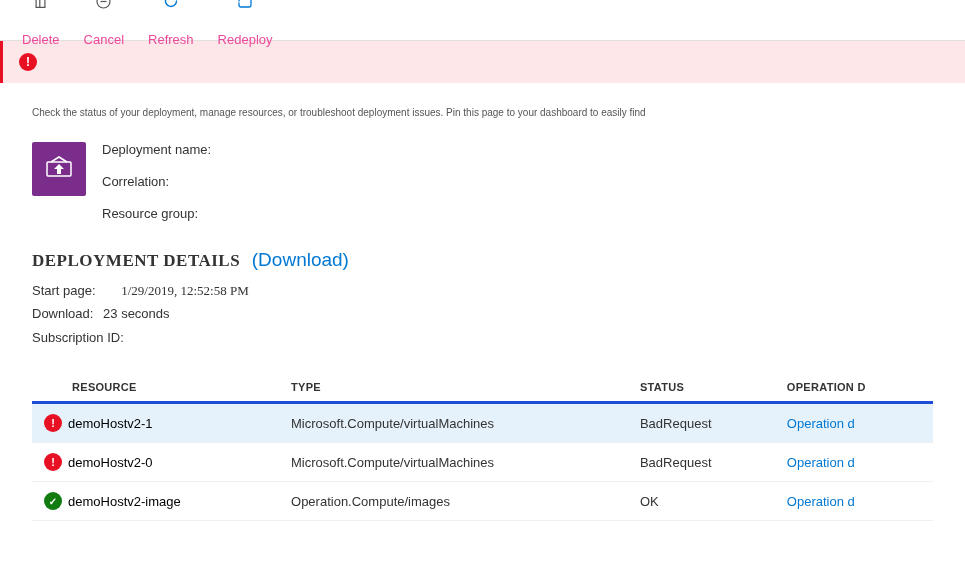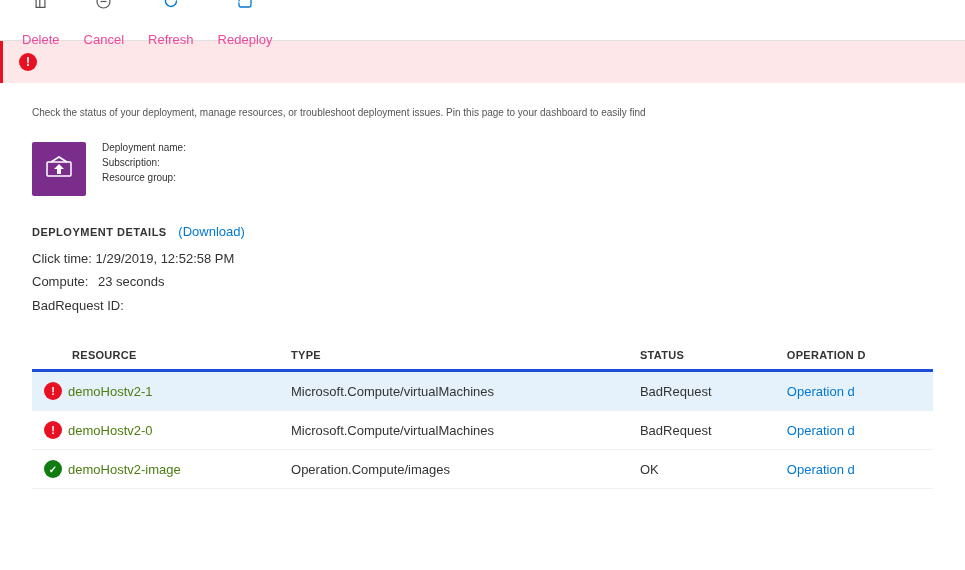--- a/index.html
+++ b/index.html
@@ -115,40 +115,41 @@
       border-radius: 2px;
       display: flex;
       align-items: center;
       justify-content: center;
       flex-shrink: 0;
     }
 
     .deployment-details {
       display: flex;
       flex-direction: column;
-      gap: 4px;
-      font-size: 10px;
+      gap: 17px;
+      font-size: 13px;
       color: #333;
     }
 
     
     .deployment-section-title {
-      font-size: 11px;
+      font-size: 17px;
       font-weight: 600;
       letter-spacing: 0.5px;
       color: #333;
       text-transform: uppercase;
       margin-bottom: 8px;
+      font-family: Liberation Serif, serif;
     }
 
     .deployment-download-link {
       color: #0078d4;
       text-decoration: none;
       margin-left: 8px;
-      font-size: 13px;
+      font-size: 19px;
     }
 
     .deployment-meta {
       font-size: 13px;
       color: #333;
       line-height: 1.8;
       margin-bottom: 24px;
     }
 
     
@@ -203,21 +204,21 @@
       color: white;
     }
 
     .row-icon.success {
       background: #107c10;
       color: white;
       font-size: 10px;
     }
 
     .resource-link {
-      color: #4d7c0f;
+      color: #000000;
       text-decoration: none;
     }
 
     .resource-cell {
       display: flex;
       align-items: center;
     }
 
     .operation-link {
       color: #0078d4;
@@ -289,44 +290,44 @@
         <rect x="3" y="8" width="24" height="14" rx="1" stroke="white" stroke-width="1.5" fill="none"></rect>
         <path d="M10 15 L15 10 L20 15 L17 15 L17 20 L13 20 L13 15 Z" fill="white"></path>
         <path d="M7 8 L15 3 L23 8" stroke="white" stroke-width="1.5" fill="none"></path>
       </svg>
     </div>
     <div class="deployment-details">
       <div>
         <span>Deployment name:</span>
       </div>
       <div>
-        <span>Subscription:</span>
+        <span>Correlation:</span>
       </div>
       <div>
         <span>Resource group:</span>
       </div>
     </div>
   </div>
 
   <div style="margin-bottom: 20px;">
     <div style="margin-bottom: 8px;">
       <span class="deployment-section-title">DEPLOYMENT DETAILS</span>
       <a href="#" class="deployment-download-link">(Download)</a>
     </div>
     <div class="deployment-meta">
       <div>
-        <span>Click time:</span>
-        <span style="margin-left: 0;">1/29/2019, 12:52:58 PM</span>
-      </div>
-      <div>
-        <span>Compute:</span>
+        <span>Start page:</span>
+        <span style="margin-left: 22px; font-family: Liberation Serif, serif;">1/29/2019, 12:52:58 PM</span>
+      </div>
+      <div>
+        <span>Download:</span>
         <span style="margin-left: 6px; margin-top: 19px;">23 seconds</span>
       </div>
       <div>
-        <span>BadRequest ID:</span>
+        <span>Subscription ID:</span>
       </div>
     </div>
   </div>
 
   <table class="resource-table">
     <thead>
       <tr>
         <th style="padding-left: 40px;">RESOURCE</th>
         <th>TYPE</th>
         <th>STATUS</th>

